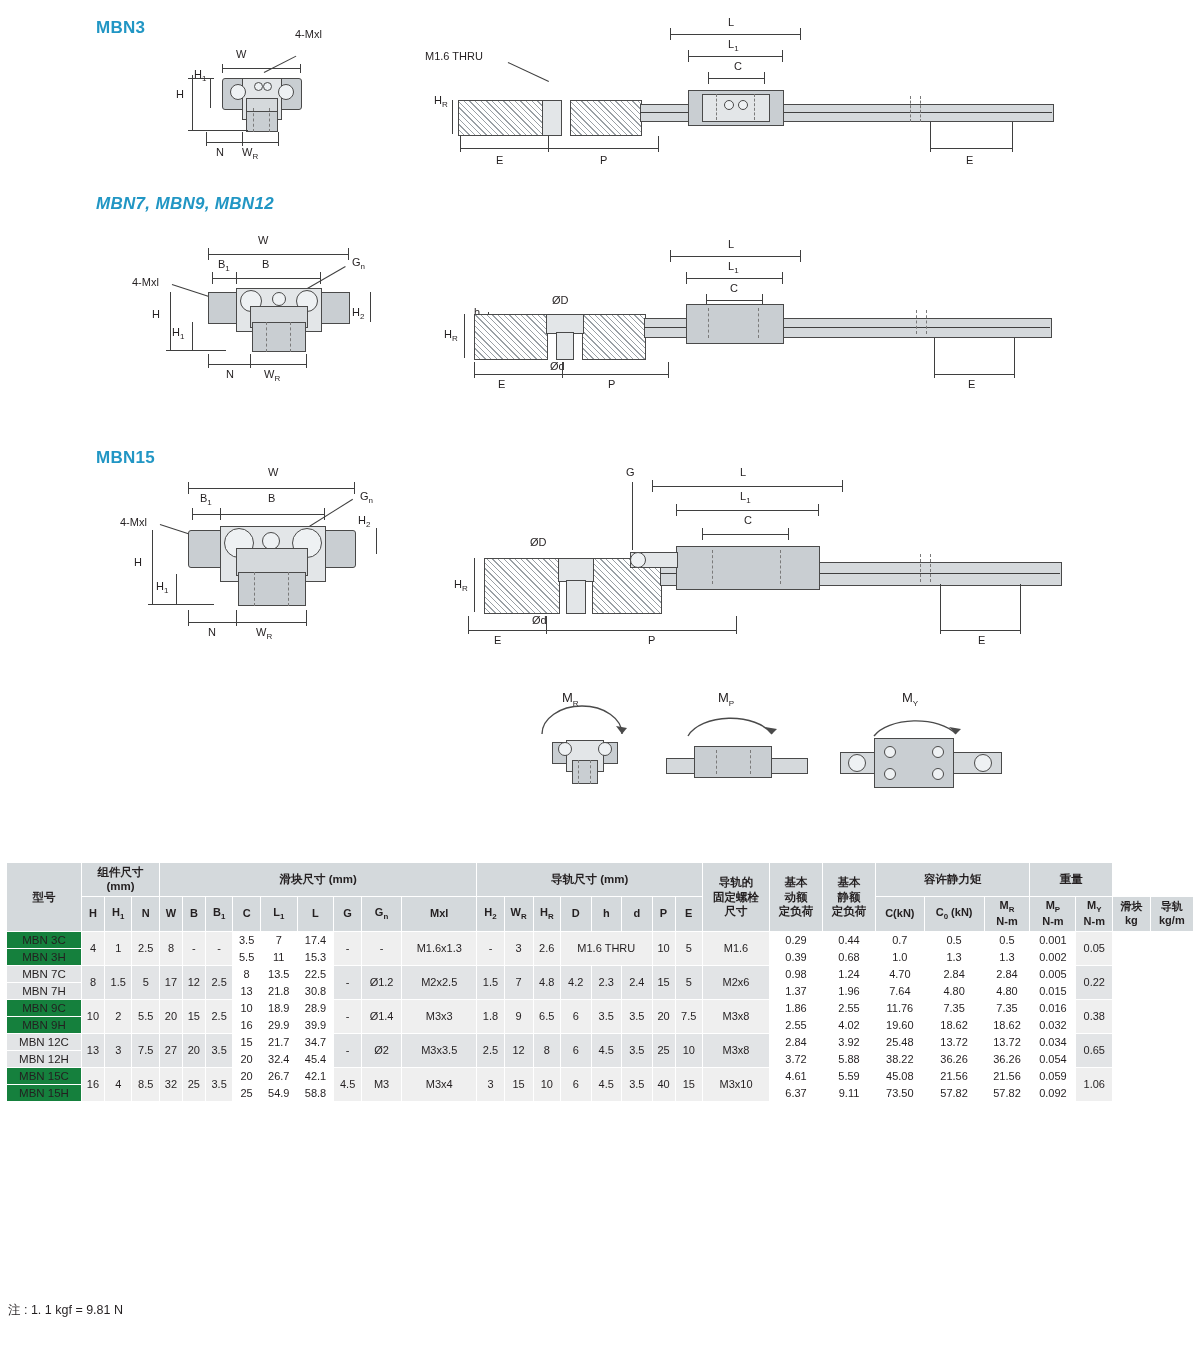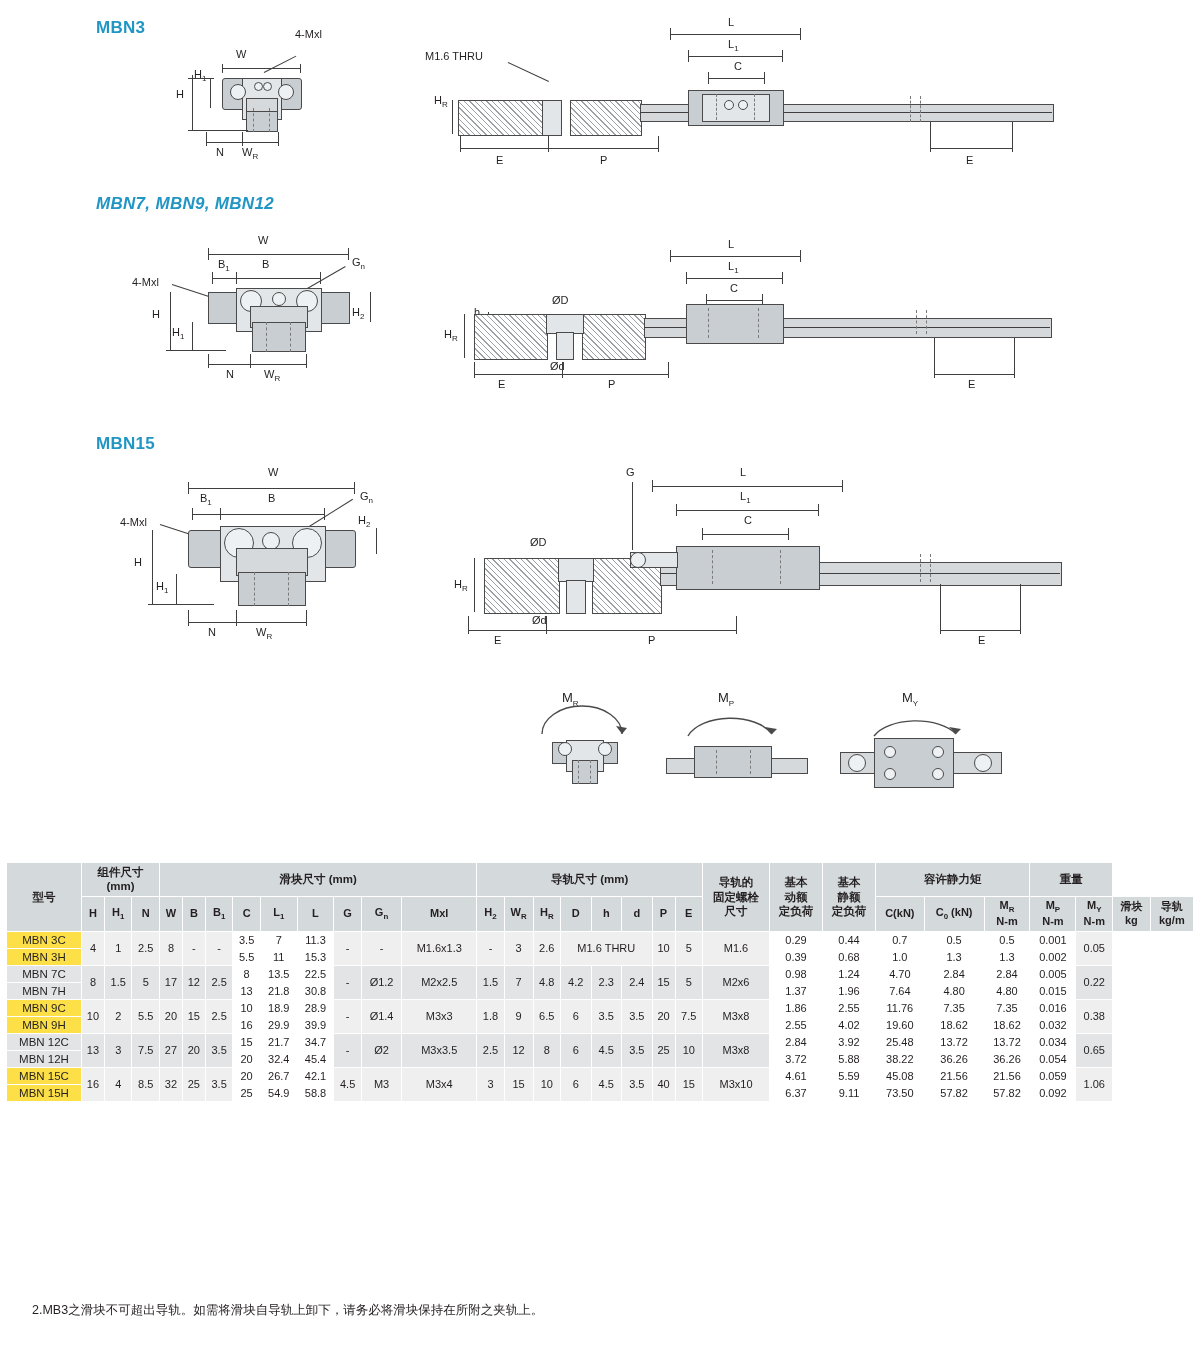--- a/index.html
+++ b/index.html
@@ -6,21 +6,21 @@
   body{
     width:1200px;height:1363px;background:#ffffff;
     font-family:"Liberation Sans", sans-serif;
     color:#231f20;position:relative;overflow:hidden;
   }
   .section-title{
     position:absolute;color:#2196c4;font-size:17px;font-weight:bold;letter-spacing:.3px;
   }
   .t1{left:96px;top:18px;}
   .t2{left:96px;top:194px;font-style:italic;}
-  .t3{left:96px;top:434px;}
+  .t3{left:96px;top:448px;}
 
   .dwg{position:absolute;}
 
   
   .ln{position:absolute;background:#3f3f3f;}
   .hln{height:1px;}
   .vln{width:1px;}
   .dim{position:absolute;font-size:11px;color:#231f20;font-family:"Liberation Sans",sans-serif;}
   .dim sub{font-size:8px;}
   .blk{position:absolute;background:#c9ced2;border:1px solid #4a4a4a;}
@@ -41,21 +41,21 @@
   }
   table.spec td,table.spec th{
     border:1px solid #ffffff;text-align:center;vertical-align:middle;
     padding:2px 1px;font-weight:normal;color:#231f20;
   }
   table.spec thead th{background:#d4d9dc;font-weight:bold;font-size:11.5px;line-height:1.25;}
   table.spec thead th.sub{font-size:11px;}
   td.g0{background:#efefef;}
   td.g1{background:#e2e4e6;}
   td.w{background:#ffffff;}
-  td.model{background:#fde047;text-align:left;padding-left:10px;font-weight:bold;font-size:11.5px;}
+  td.model{background:#15803d;text-align:left;padding-left:10px;font-weight:bold;font-size:11.5px;}
   td.model.alt{background:#e2e4e6;}
   .notes{position:absolute;left:8px;top:1300px;font-size:12.5px;line-height:1.7;color:#231f20;}
   .notes div{white-space:nowrap;}
   sub{font-size:.72em;}
 </style>
 </head>
 <body>
 
 <div class="section-title t1">MBN3</div>
 <div class="section-title t2">MBN7, MBN9, MBN12</div>
@@ -449,21 +449,21 @@
       <tr>
         <td class="model ">MBN 3C</td>
         <td class="g0" rowspan="2">4</td>
         <td class="g0" rowspan="2">1</td>
         <td class="g0" rowspan="2">2.5</td>
         <td class="g0" rowspan="2">8</td>
         <td class="g0" rowspan="2">-</td>
         <td class="g0" rowspan="2">-</td>
         <td class="w">3.5</td>
         <td class="w">7</td>
-        <td class="w">11.3</td>
+        <td class="w">17.4</td>
         <td class="g0" rowspan="2">-</td>
         <td class="g0" rowspan="2">-</td>
         <td class="g0" rowspan="2">M1.6x1.3</td>
         <td class="g0" rowspan="2">-</td>
         <td class="g0" rowspan="2">3</td>
         <td class="g0" rowspan="2">2.6</td>
         <td class="g0" rowspan="2" colspan="3">M1.6 THRU</td>
         <td class="g0" rowspan="2">10</td>
         <td class="g0" rowspan="2">5</td>
         <td class="g0" rowspan="2">M1.6</td>
@@ -656,14 +656,14 @@
         <td class="w">9.11</td>
         <td class="w">73.50</td>
         <td class="w">57.82</td>
         <td class="w">57.82</td>
         <td class="w">0.092</td>
       </tr>
     </tbody>
 </table>
 
 <div class="notes">
-  <div style="padding-left:24px;">2.MB3之滑块不可超出导轨。如需将滑块自导轨上卸下，请务必将滑块保持在所附之夹轨上。</div>
+  <div>注 : 1. 1 kgf = 9.81 N</div>
 </div>
 
 </body></html>

